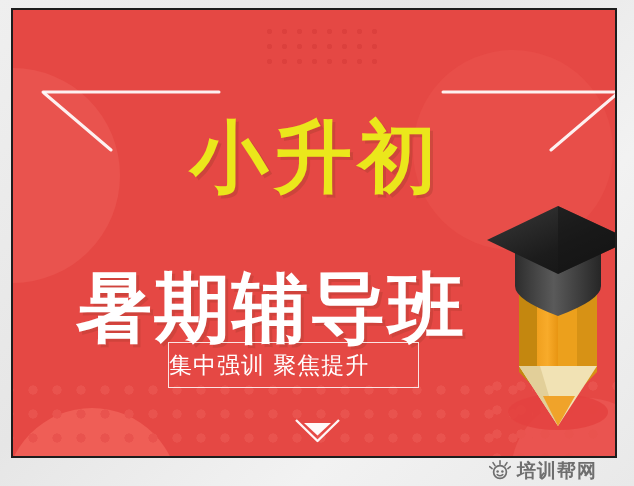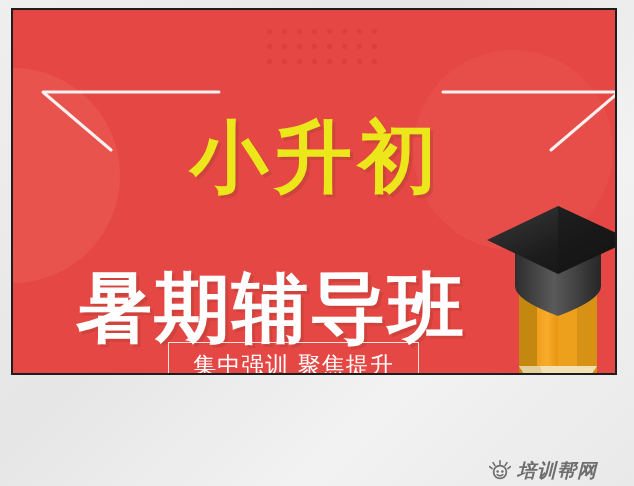--- a/index.html
+++ b/index.html
@@ -20,21 +20,21 @@
     width: 634px;
     height: 486px;
     background: linear-gradient(135deg,#efefef 0%,#e6e6e6 40%,#f2f2f2 70%,#e9e9e9 100%);
     box-sizing: border-box;
   }
   #poster-canvas {
     position: absolute;
     left: 11px;
     top: 8px;
     width: 606px;
-    height: 367px;
+    height: 450px;
     border: 2px solid #1d1d1d;
     box-sizing: border-box;
     overflow: hidden;
     background: #e54844;
   }
   .bg-red {
     position: absolute;
     inset: 0;
     background: #e54844;
   }
@@ -153,21 +153,20 @@
   #tagline-box {
     position: absolute;
     left: 155px;
     top: 332px;
     width: 251px;
     height: 46px;
     border: 1.5px solid rgba(255,255,255,.85);
     box-sizing: border-box;
     display: flex;
     align-items: center;
-    justify-content: center;
   }
   #tagline-text {
     font-size: 23px;
     color: #ffffff;
     letter-spacing: 1px;
     white-space: nowrap;
     font-family: "DejaVu Sans", "Liberation Sans", sans-serif;
   }
 
   
@@ -201,21 +200,20 @@
     color: #6f6f6f;
   }
   #watermark-icon { width: 22px; height: 22px; flex: 0 0 auto; }
   #watermark-text {
     font-size: 19px;
     font-weight: bold;
     letter-spacing: 1px;
     color: #6e6e6e;
     white-space: nowrap;
     font-family: "DejaVu Sans", "Liberation Sans", sans-serif;
-    font-style: italic;
   }
 </style>
 </head>
 <body>
 
 <div id="poster-frame">
 
   <div id="poster-canvas">
 
     <div class="bg-red"></div>

